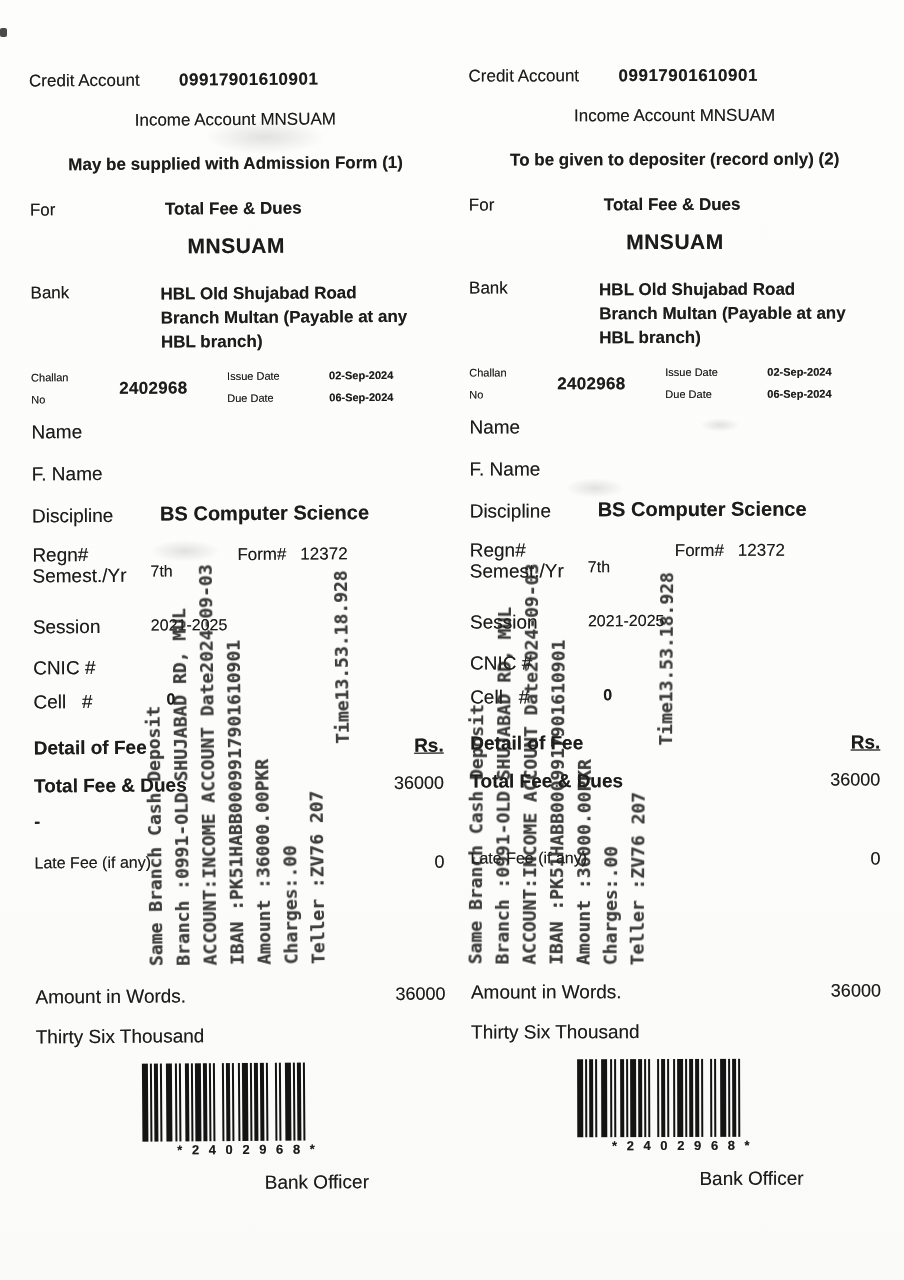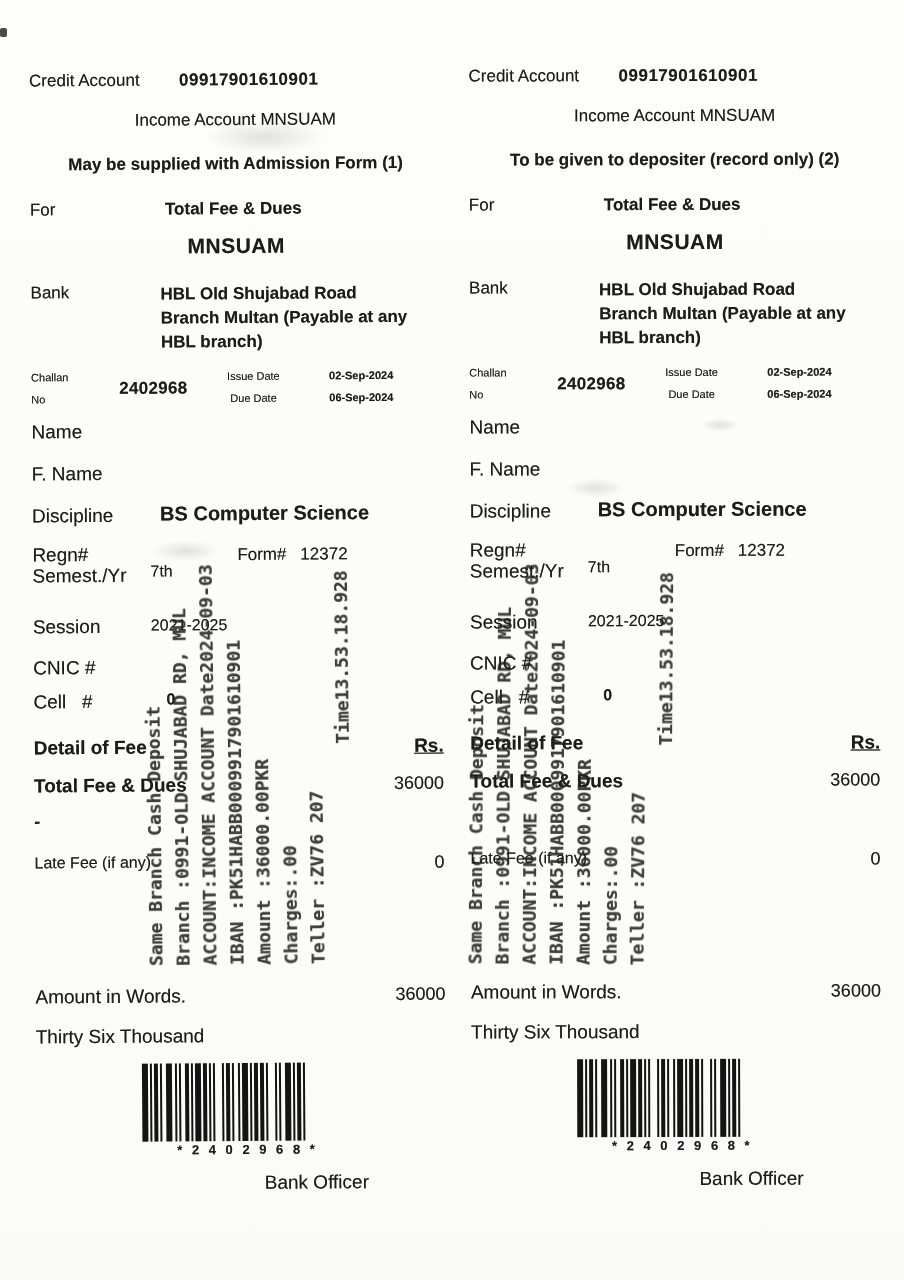--- a/index.html
+++ b/index.html
@@ -34,21 +34,21 @@
   .r-income{top:48px;font-size:17px;}
   .r-note{top:92px;font-size:17px;}
   .r-for{top:137px;}
   .r-for .purpose{position:absolute;left:135px;top:0;}
   .r-univ{top:172px;font-size:21px;letter-spacing:.5px;}
   .r-bank{top:220px;}
   .r-bank .addr{position:absolute;left:130px;top:0;width:280px;font-weight:bold;font-size:17px;line-height:24px;white-space:normal;}
   .r-challan{top:303px;}
   .two-line{line-height:22px;font-size:11px;display:inline-block;}
   .r-challan .cnum{position:absolute;left:88px;top:13px;font-size:17px;font-weight:600;letter-spacing:.3px;}
-  .r-challan .dlabs{position:absolute;left:196px;top:0;text-align:center;}
+  .r-challan .dlabs{position:absolute;left:196px;top:0;}
   .r-challan .dvals{position:absolute;left:298px;top:0;font-weight:600;}
   .r-name{top:358px;}
   .r-fname{top:400px;}
   .r-disc{top:442px;}
   .r-disc .dval{position:absolute;left:128px;top:-2px;font-size:20px;font-weight:bold;}
   .r-regn{top:481px;}
   .r-regn .form-lab{position:absolute;left:205px;top:2px;font-size:17px;}
   .r-regn .form-val{position:absolute;left:268px;top:2px;font-size:17px;}
   .r-sem{top:502px;}
   .r-sem .sval{position:absolute;left:118px;top:-2px;font-size:16px;}

